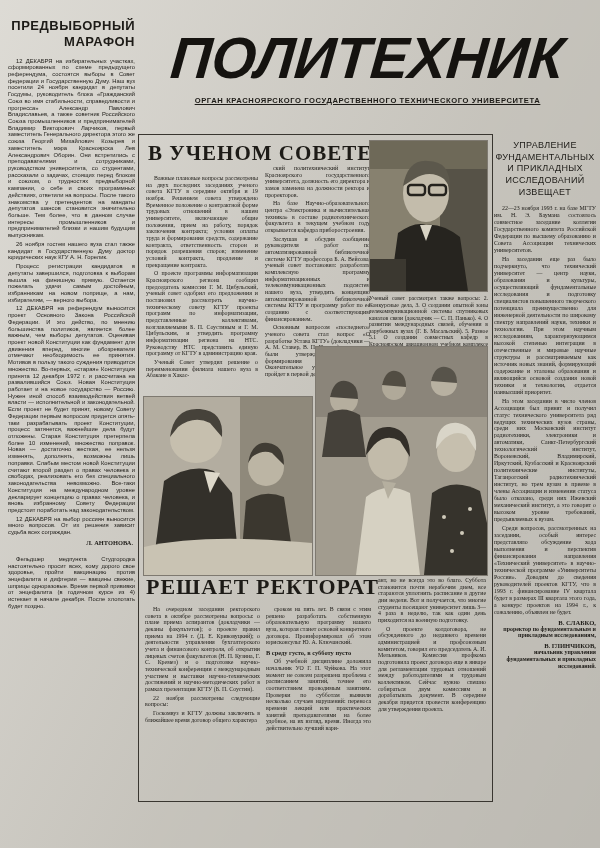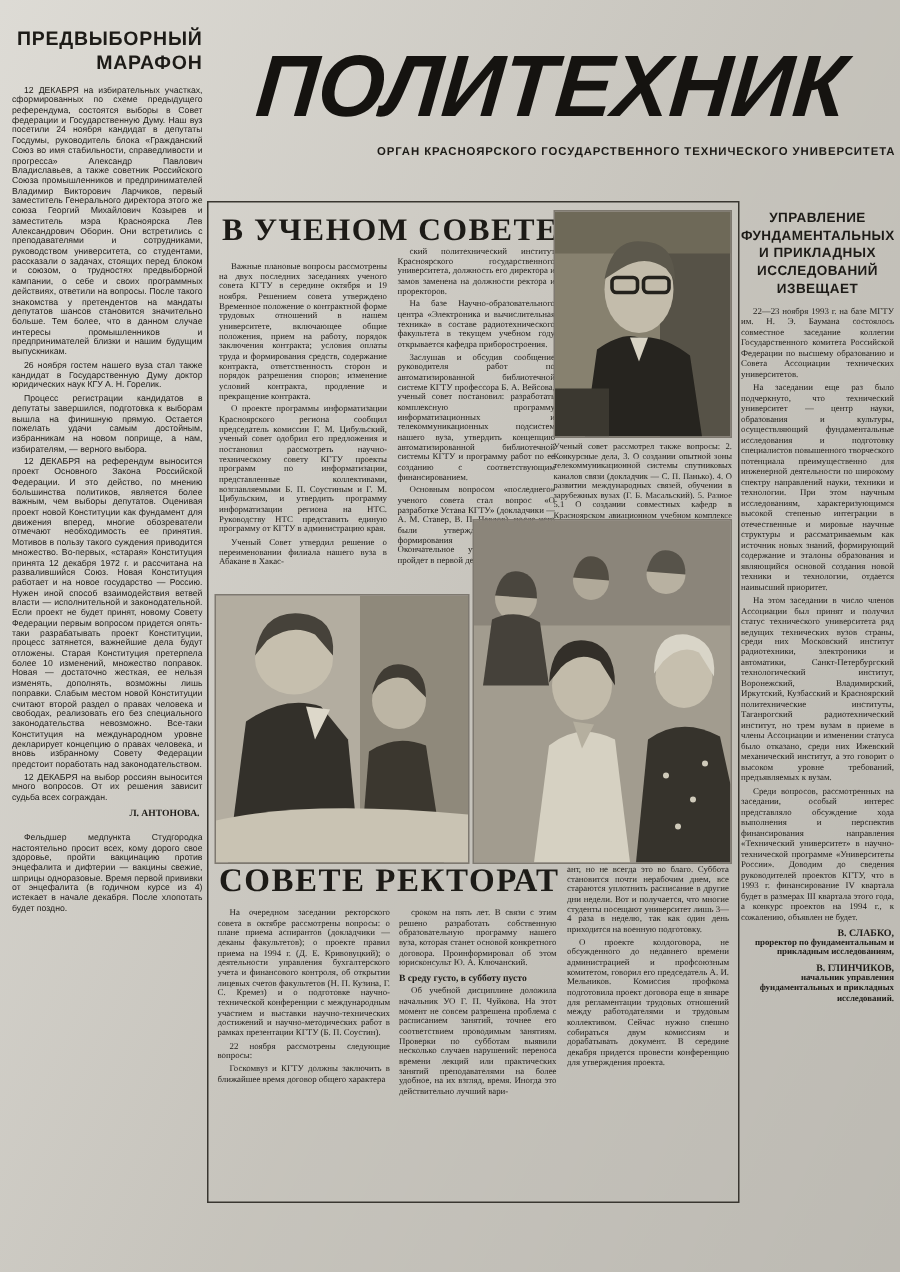--- a/index.html
+++ b/index.html
@@ -13,22 +13,22 @@
   #left-col{left:8px;top:16px;width:127px;height:828px;overflow:hidden;}
   .lc-head{font-family:"Liberation Sans",sans-serif;font-weight:bold;font-size:13px;line-height:1.25;
            text-align:right;letter-spacing:.5px;margin:2px 0 7px 0;}
   .lc-body{font-family:"Liberation Sans",sans-serif;font-size:5.8px;line-height:1.16;}
   .sig-right{text-align:right;font-weight:bold;font-size:6.4px;margin:3px 2px 10px 0;text-indent:0;}
   
   #masthead{left:138px;top:12px;width:459px;height:122px;}
   #nameplate{font-family:"Liberation Sans",sans-serif;font-weight:bold;font-style:italic;
              font-size:57px;line-height:1;text-align:center;letter-spacing:0px;color:#151310;
              transform:skewX(-5deg) scaleY(1.02);margin-top:18px;white-space:nowrap;}
-  #organ{font-family:"Liberation Sans",sans-serif;font-weight:bold;font-size:7.6px;text-align:right;
-         letter-spacing:.6px;margin-top:9px;}
+  #organ{font-family:"Liberation Sans",sans-serif;font-weight:bold;font-size:7.6px;text-align:center;
+         letter-spacing:.6px;margin-top:9px;text-decoration:underline;}
   #dateline{display:flex;justify-content:space-between;font-family:"Liberation Serif",serif;
             font-weight:bold;font-size:7.6px;margin:6px 4px 0 4px;padding-bottom:4px;
             border-bottom:2px solid #211f1a;}
   
   #center-box{left:138px;top:134px;width:353px;height:666px;border:1px solid #393630;}
   .big-head{font-family:"Liberation Serif",serif;font-weight:bold;font-size:21px;letter-spacing:1px;
             line-height:1;white-space:nowrap;}
   .col{font-size:5.9px;line-height:1.13;overflow:hidden;}
   #us-head{left:9px;top:8px;}
   #us-col1{left:7px;top:40px;width:112px;height:232px;}
@@ -40,21 +40,21 @@
   #photo-right{left:177px;top:212px;width:171px;height:228px;}
   .photo{background:#9b968b;outline:1px solid #7e7970;}
   .photo svg{display:block;width:100%;height:100%;}
   #rr-head{left:7px;top:441px;font-size:22px;}
   #rr-col1{left:6px;top:471px;width:115px;height:188px;}
   #rr-col2{left:127px;top:471px;width:105px;height:188px;}
   #rr-col3{left:239px;top:442px;width:108px;height:217px;}
   .subhead{font-weight:bold;font-size:6.4px;text-indent:0;text-align:left;margin:3px 0 2px 0;}
   
   #right-col{left:494px;top:140px;width:102px;height:700px;overflow:hidden;}
-  .rc-head{font-family:"Liberation Sans",sans-serif;font-weight:bold;font-size:9px;line-height:1.3;
+  .rc-head{font-family:"Liberation Sans",sans-serif;font-weight:normal;font-size:9px;line-height:1.3;
            text-align:center;margin-bottom:7px;letter-spacing:.3px;}
   .rc-body{font-size:5.9px;line-height:1.18;}
   .rc-sig-name{font-weight:bold;font-size:6.6px;text-align:right;text-indent:0;margin-top:3px;}
   .rc-sig-role{font-weight:bold;font-size:5.9px;text-align:right;text-indent:0;line-height:1.15;}
 </style>
 </head>
 <body>
 
 <div id="page">
 
@@ -141,21 +141,21 @@
         <ellipse cx="140" cy="104" rx="19" ry="21" fill="#c6bfae"></ellipse>
         <path d="M120 102 Q120 74 142 76 Q162 80 160 104 L150 88 Q138 82 126 94 Z" fill="#d9d5c8"></path>
         <path d="M108 228 L116 146 Q138 130 164 144 L171 176 L171 228 Z" fill="#36332c"></path>
         <circle cx="128" cy="170" r="2" fill="#cfcaba"></circle>
           <circle cx="146" cy="186" r="2" fill="#cfcaba"></circle>
         <circle cx="136" cy="204" r="2" fill="#cfcaba"></circle>
           <circle cx="154" cy="162" r="2" fill="#cfcaba"></circle>
       </svg>
     </div>
 
-    <div id="rr-head" class="abs big-head">СОВЕТЕ РЕКТОРАТ</div>
+    <div id="rr-head" class="abs big-head">РЕШАЕТ РЕКТОРАТ</div>
     <div id="rr-col1" class="abs col just">
       <p>На очередном заседании ректорского совета в октябре рассмотрены вопросы: о плане приема аспирантов (докладчики — деканы факультетов); о проекте правил приема на 1994 г. (Д. Е. Кривовуцкий); о деятельности управления бухгалтерского учета и финансового контроля, об открытии лицевых счетов факультетов (Н. П. Кузина, Г. С. Кремез) и о подготовке научно-технической конференции с международным участием и выставки научно-технических достижений и научно-методических работ в рамках презентации КГТУ (Б. П. Соустин).</p>
       <p>22 ноября рассмотрены следующие вопросы:</p>
       <p>Госкомвуз и КГТУ должны заключить в ближайшее время договор общего характера</p>
     </div>
     <div id="rr-col2" class="abs col just">
       <p>сроком на пять лет. В связи с этим решено разработать собственную образовательную программу нашего вуза, которая станет основой конкретного договора. Проинформировал об этом юрисконсульт Ю. А. Ключанский.</p>
       <div class="subhead">В среду густо, в субботу пусто</div>
       <p>Об учебной дисциплине доложила начальник УО Г. П. Чуйкова. На этот момент не совсем разрешена проблема с расписанием занятий, точнее его соответствием проводимым занятиям. Проверки по субботам выявили несколько случаев нарушений: переноса времени лекций или практических занятий преподавателями на более удобное, на их взгляд, время. Иногда это действительно лучший вари-</p>
     </div>

